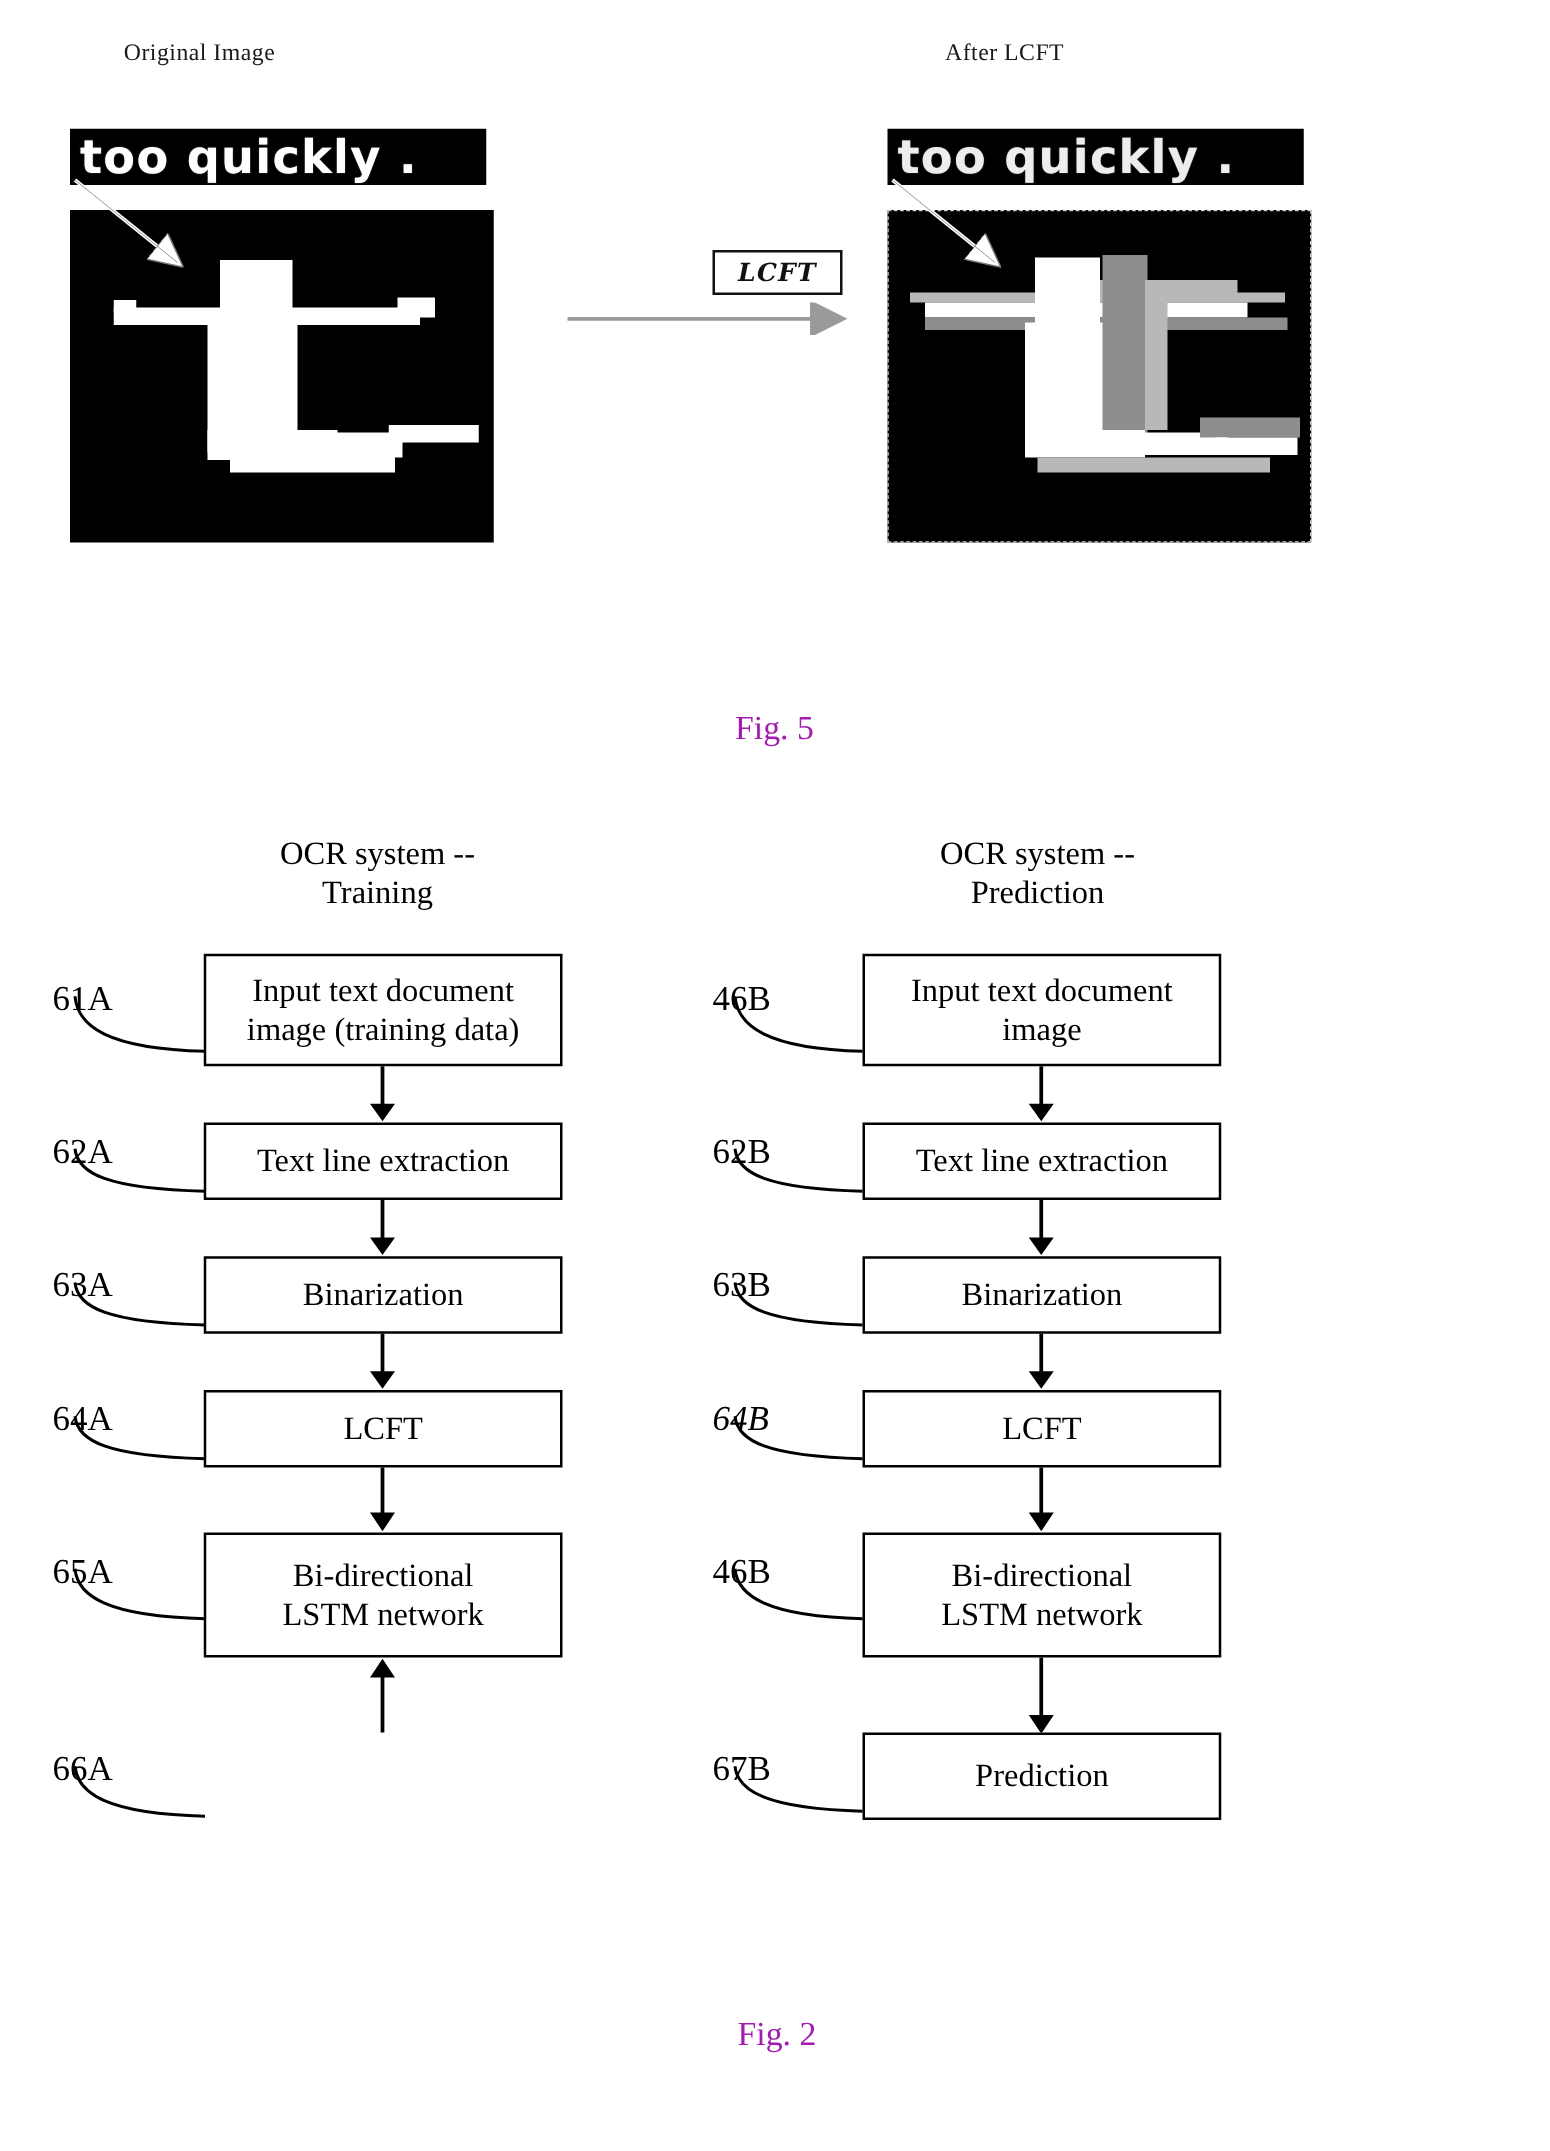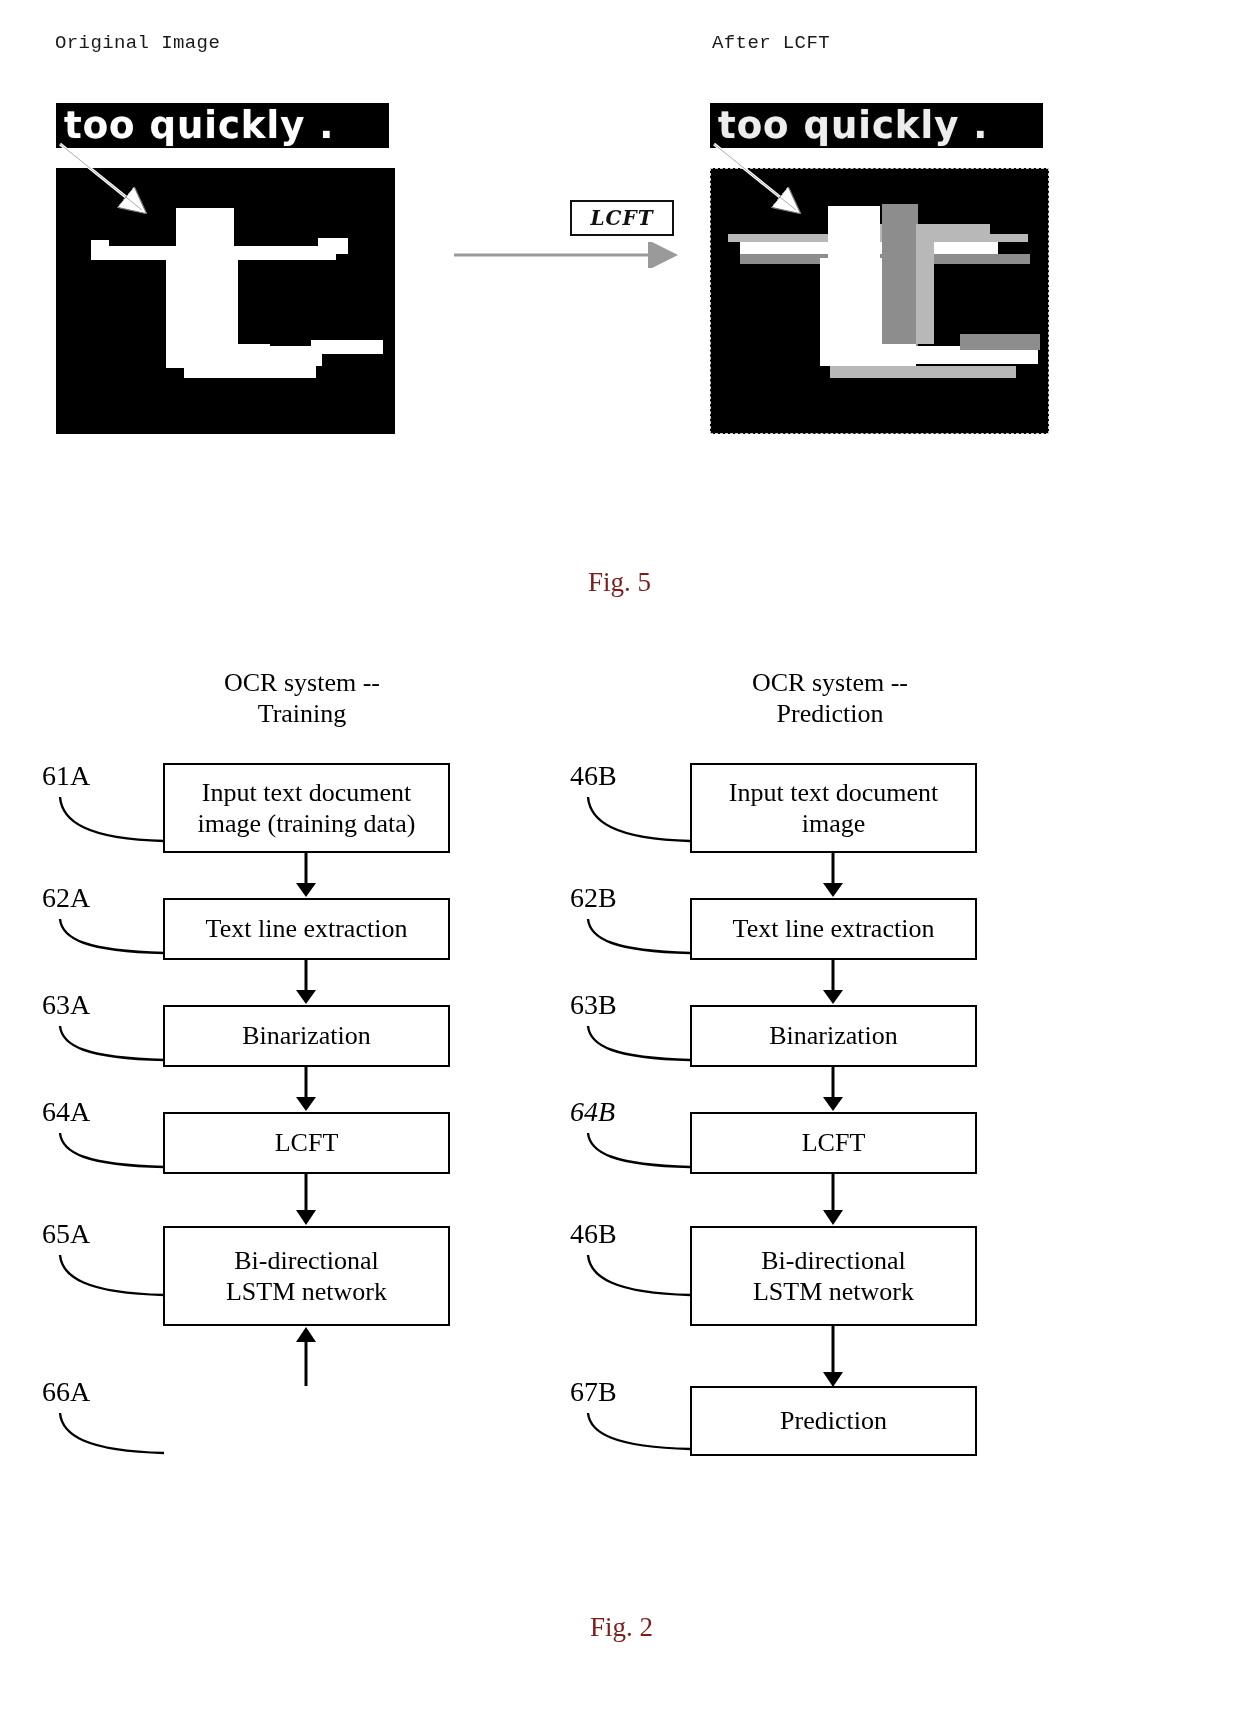--- a/index.html
+++ b/index.html
@@ -14,25 +14,26 @@
     font-family: "Liberation Serif", "DejaVu Serif", serif;
     color: #000000;
     overflow: hidden;
   }
 
   
   #fig5 { position: absolute; left: 0; top: 0; width: 1240px; height: 620px; }
 
   .panel-label {
     position: absolute;
-    font-family: Liberation Mono, monospace;
+    font-family: Liberation Serif, serif;
     font-size: 19px;
     letter-spacing: 0.4px;
     color: #1a1a1a;
     white-space: nowrap;
+    margin-left: 44px;
   }
   #label-original { left: 55px;  top: 32px; }
   #label-after    { left: 712px; top: 32px; }
 
   
   .strip {
     position: absolute;
     background: #000000;
     box-sizing: border-box;
     display: flex;
@@ -91,21 +92,21 @@
     letter-spacing: 1px;
     color: #111111;
   }
   #lcft-arrow { position: absolute; left: 452px; top: 242px; width: 236px; height: 26px; }
 
   
   .fig-caption {
     position: absolute;
     font-family: "Liberation Serif", "DejaVu Serif", serif;
     font-size: 27px;
-    color: #7f1d1d;
+    color: #a21caf;
     white-space: nowrap;
   }
   #fig5-caption { left: 588px; top: 567px; }
   #fig6-caption { left: 590px; top: 1612px; }
 
   
   #fig6 { position: absolute; left: 0; top: 620px; width: 1060px; height: 1101px; }
 
   .col-title {
     position: absolute;
@@ -130,20 +131,21 @@
     font-size: 26px;
     line-height: 1.2;
     white-space: pre-line;
     padding: 2px 6px;
   }
 
   .ref-num {
     position: absolute;
     font-size: 28px;
     white-space: nowrap;
+    margin-top: 24px;
   }
   .leader { position: absolute; overflow: visible; }
 
   .conn { position: absolute; overflow: visible; }
 </style>
 </head>
 <body>
 
 <div id="fig5">
 

